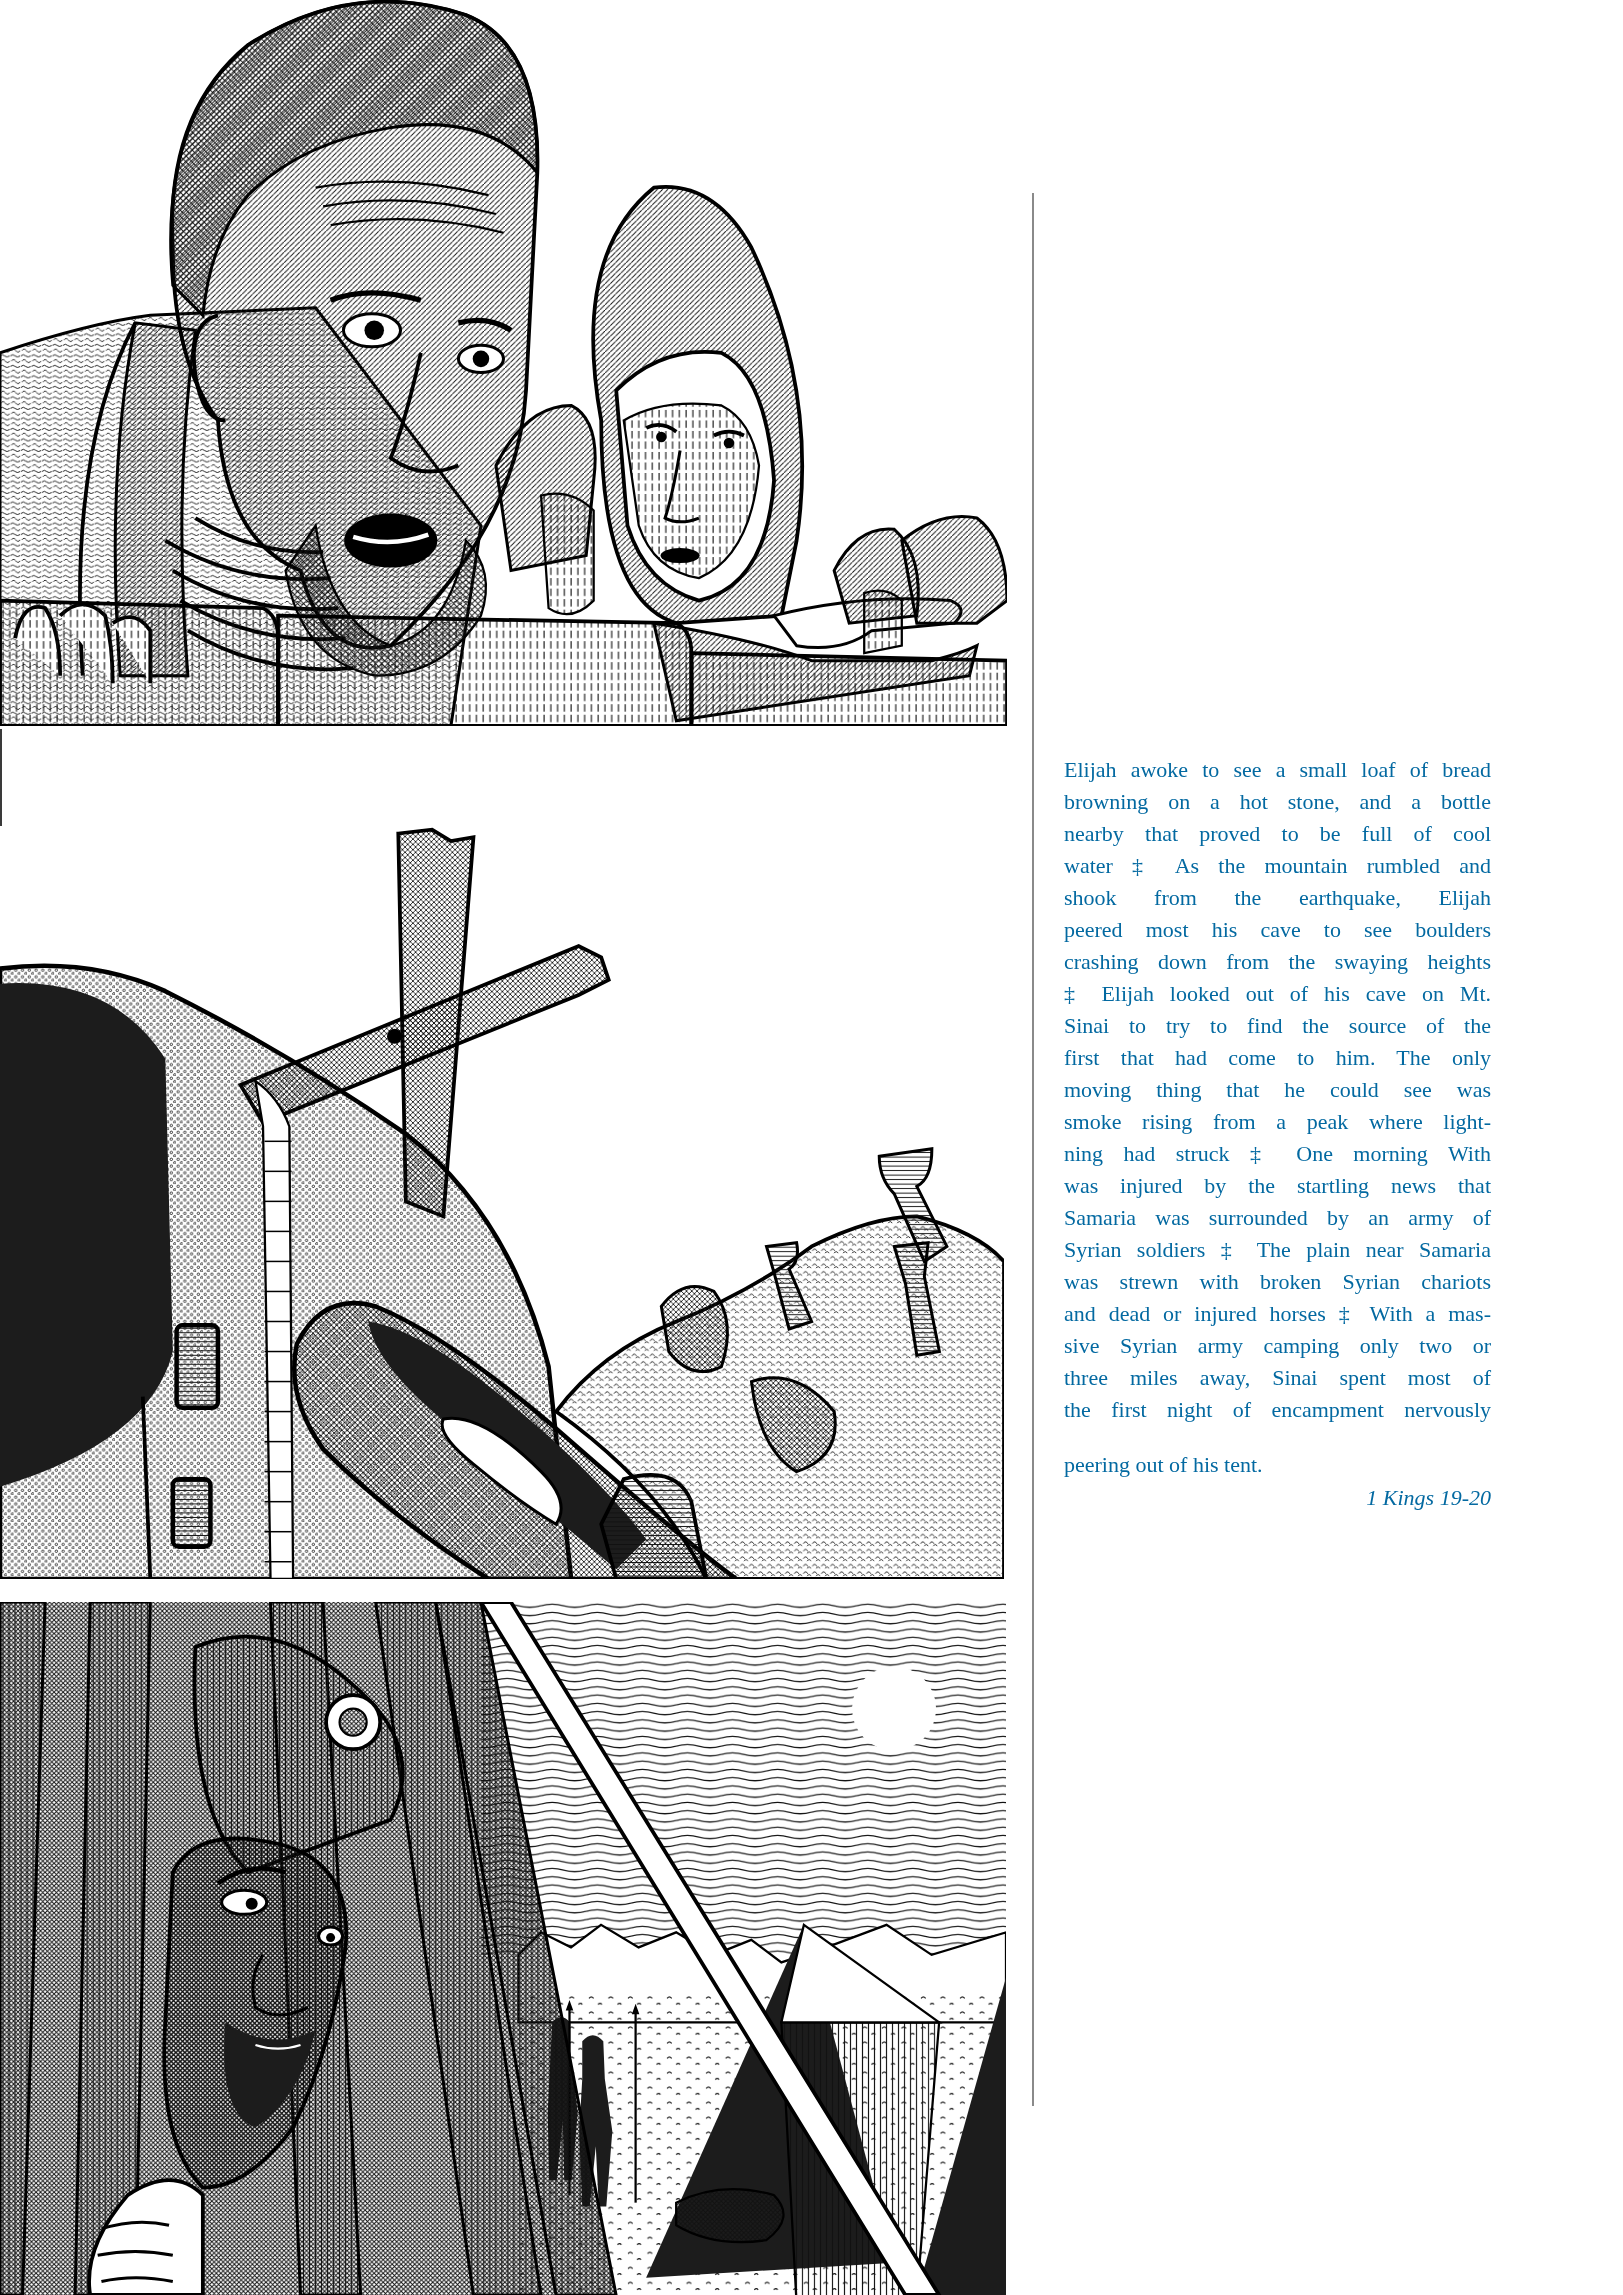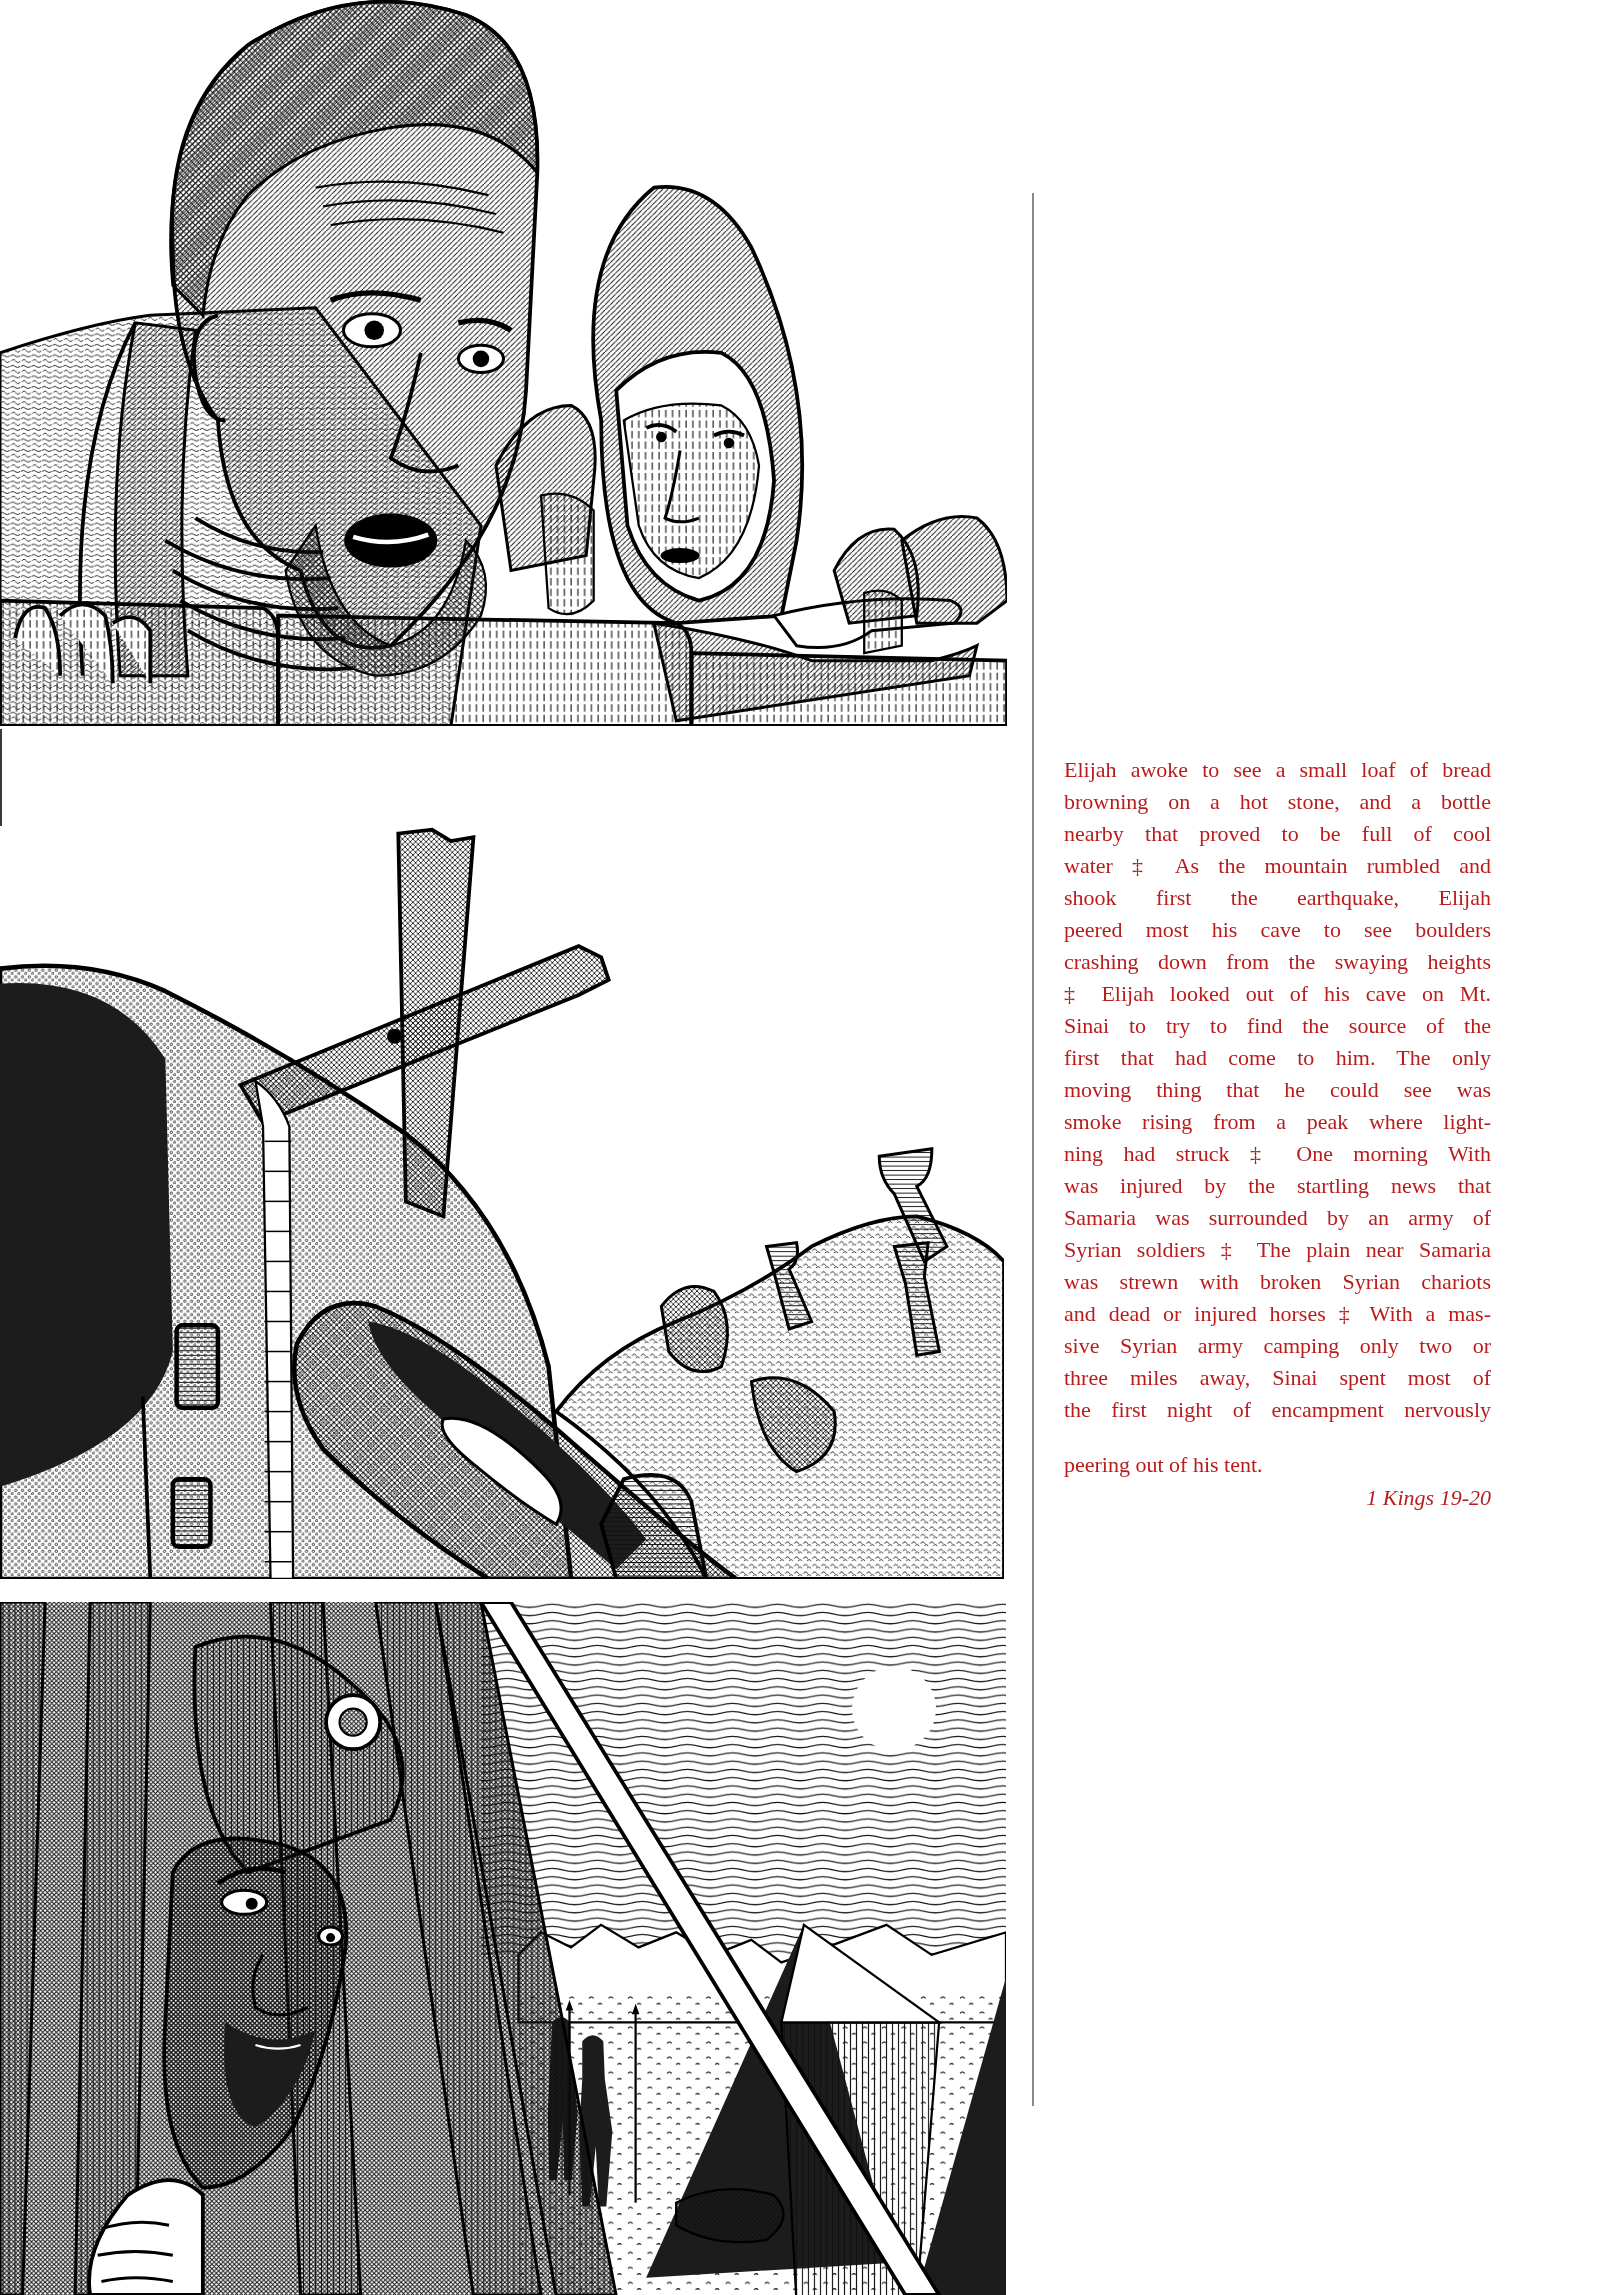--- a/index.html
+++ b/index.html
@@ -6,21 +6,21 @@
   body { width: 1624px; height: 2295px; position: relative; overflow: hidden;
          font-family: "DejaVu Serif", "Liberation Serif", serif; }
   .panel { position: absolute; overflow: hidden; background: #fff; }
   .panel svg { display: block; width: 100%; height: 100%; }
   #panel-1 { left: 0; top: 0; width: 1007px; height: 726px; }
   #panel-2 { left: 0; top: 826px; width: 1004px; height: 753px; }
   #panel-3 { left: 0; top: 1602px; width: 1006px; height: 693px; }
   .edge-rule { position: absolute; left: 0; width: 2.3px; background: #3a3a3a; }
   #divider { position: absolute; left: 1032px; top: 193px; width: 2.3px; height: 1913px; background: #8a8a8a; }
   #caption { position: absolute; left: 1064px; top: 754px; width: 427px;
-             color: #b91c1c; font-family: "Liberation Serif", "DejaVu Serif", serif;
+             color: #0369a1; font-family: "Liberation Serif", "DejaVu Serif", serif;
              font-size: 22px; line-height: 32px; }
   #caption .line { display: block; text-align: justify; text-align-last: justify; white-space: nowrap; }
   #caption .line.last { text-align-last: left; margin-top: 23px; }
   #citation { display: block; text-align: right; font-style: italic; margin-top: 1px; }
 </style>
 </head>
 <body>
 
 <div id="panel-1" class="panel">
   <svg viewBox="0 0 1340 967" preserveAspectRatio="none">
@@ -258,21 +258,21 @@
   </svg>
 </div>
 
 <div id="divider"></div>
 
 <div id="caption">
   <span class="line">Elijah awoke to see a small loaf of bread</span>
   <span class="line">browning on a hot stone, and a bottle</span>
   <span class="line">nearby that proved to be full of cool</span>
   <span class="line">water ‡ As the mountain rumbled and</span>
-  <span class="line">shook first the earthquake, Elijah</span>
+  <span class="line">shook from the earthquake, Elijah</span>
   <span class="line">peered most his cave to see boulders</span>
   <span class="line">crashing down from the swaying heights</span>
   <span class="line">‡ Elijah looked out of his cave on Mt.</span>
   <span class="line">Sinai to try to find the source of the</span>
   <span class="line">first that had come to him.  The only</span>
   <span class="line">moving thing that he could see was</span>
   <span class="line">smoke rising from a peak where light-</span>
   <span class="line">ning had struck ‡ One morning With</span>
   <span class="line">was injured by the startling news that</span>
   <span class="line">Samaria was surrounded by an army of</span>

